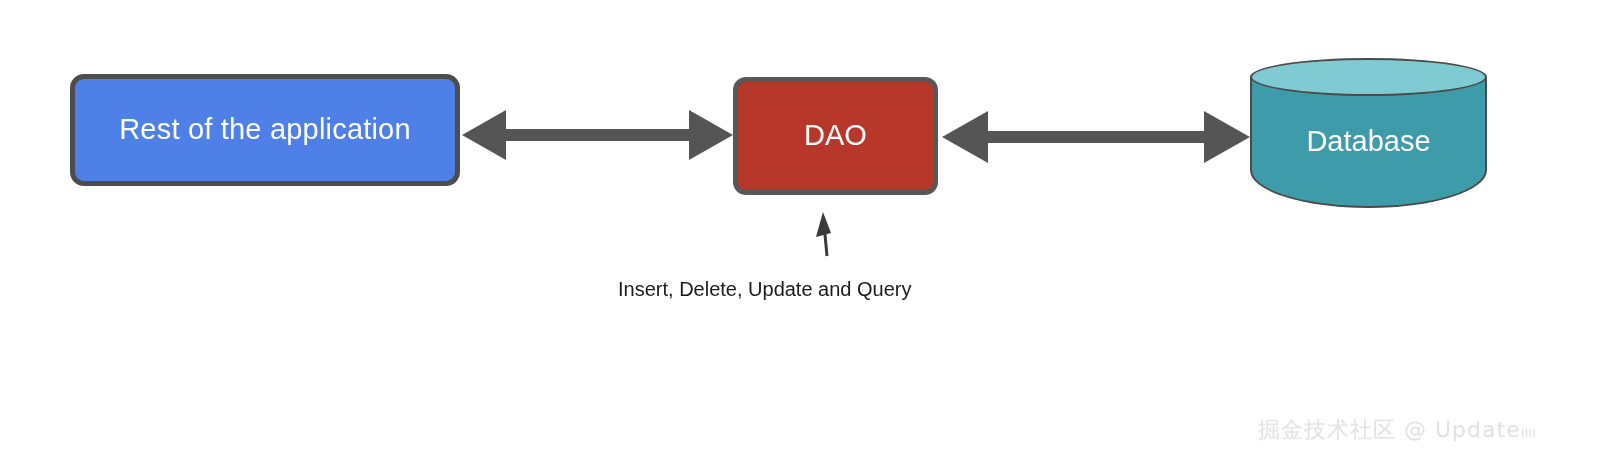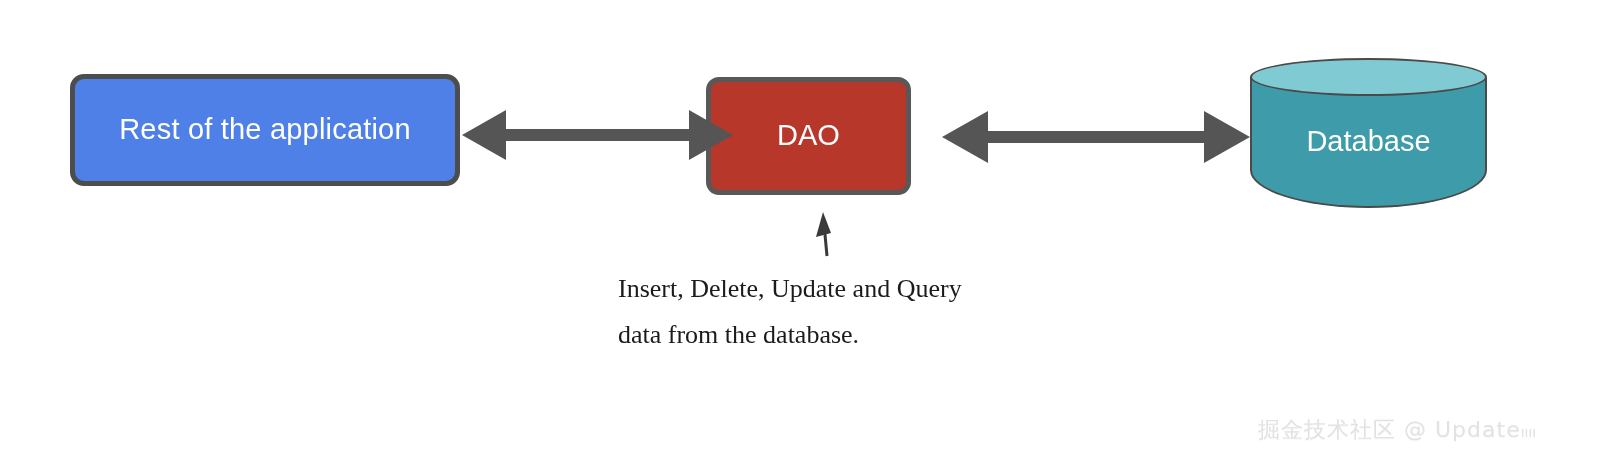--- a/index.html
+++ b/index.html
@@ -44,21 +44,21 @@
     background: #4e80e8;
   }
   #node-app .node-label {
     color: #ffffff;
     font-size: 29px;
     font-weight: 400;
     letter-spacing: 0.2px;
   }
 
   #node-dao {
-    left: 706px;
+    left: 733px;
     top: 77px;
     width: 205px;
     height: 118px;
     background: #b8372b;
     border-color: #585858;
     border-width: 5px;
     border-radius: 13px;
   }
   #node-dao .node-label {
     color: #ffffff;
@@ -125,23 +125,23 @@
     pointer-events: none;
   }
 
   
   #caption-block {
     position: absolute;
     left: 618px;
     top: 266px;
     width: 420px;
     color: #1b1b1b;
-    font-size: 26px;
+    font-size: 20px;
     line-height: 46px;
-    font-family: Liberation Serif, serif;
+    font-family: Liberation Sans, sans-serif;
   }
   #caption-block .caption-line {
     white-space: nowrap;
   }
 
   
   #watermark {
     position: absolute;
     left: 1258px;
     top: 415px;
@@ -191,20 +191,19 @@
     </g>
 
     <g>
       <line x1="827" y1="256" x2="824" y2="224" stroke="#3a3a3a" stroke-width="3"></line>
       <polygon points="823,212 816,237 831,233" fill="#3a3a3a"></polygon>
     </g>
   </svg>
 
   <div id="caption-block">
     <div class="caption-line">Insert, Delete, Update and Query</div>
-    <div class="caption-line">data from the database.</div>
   </div>
 
   <div id="watermark">
     <span>掘金技术社区 @ Update</span><span class="wm-tail">ıııı</span>
   </div>
 
 </div>
 
 </body></html>

